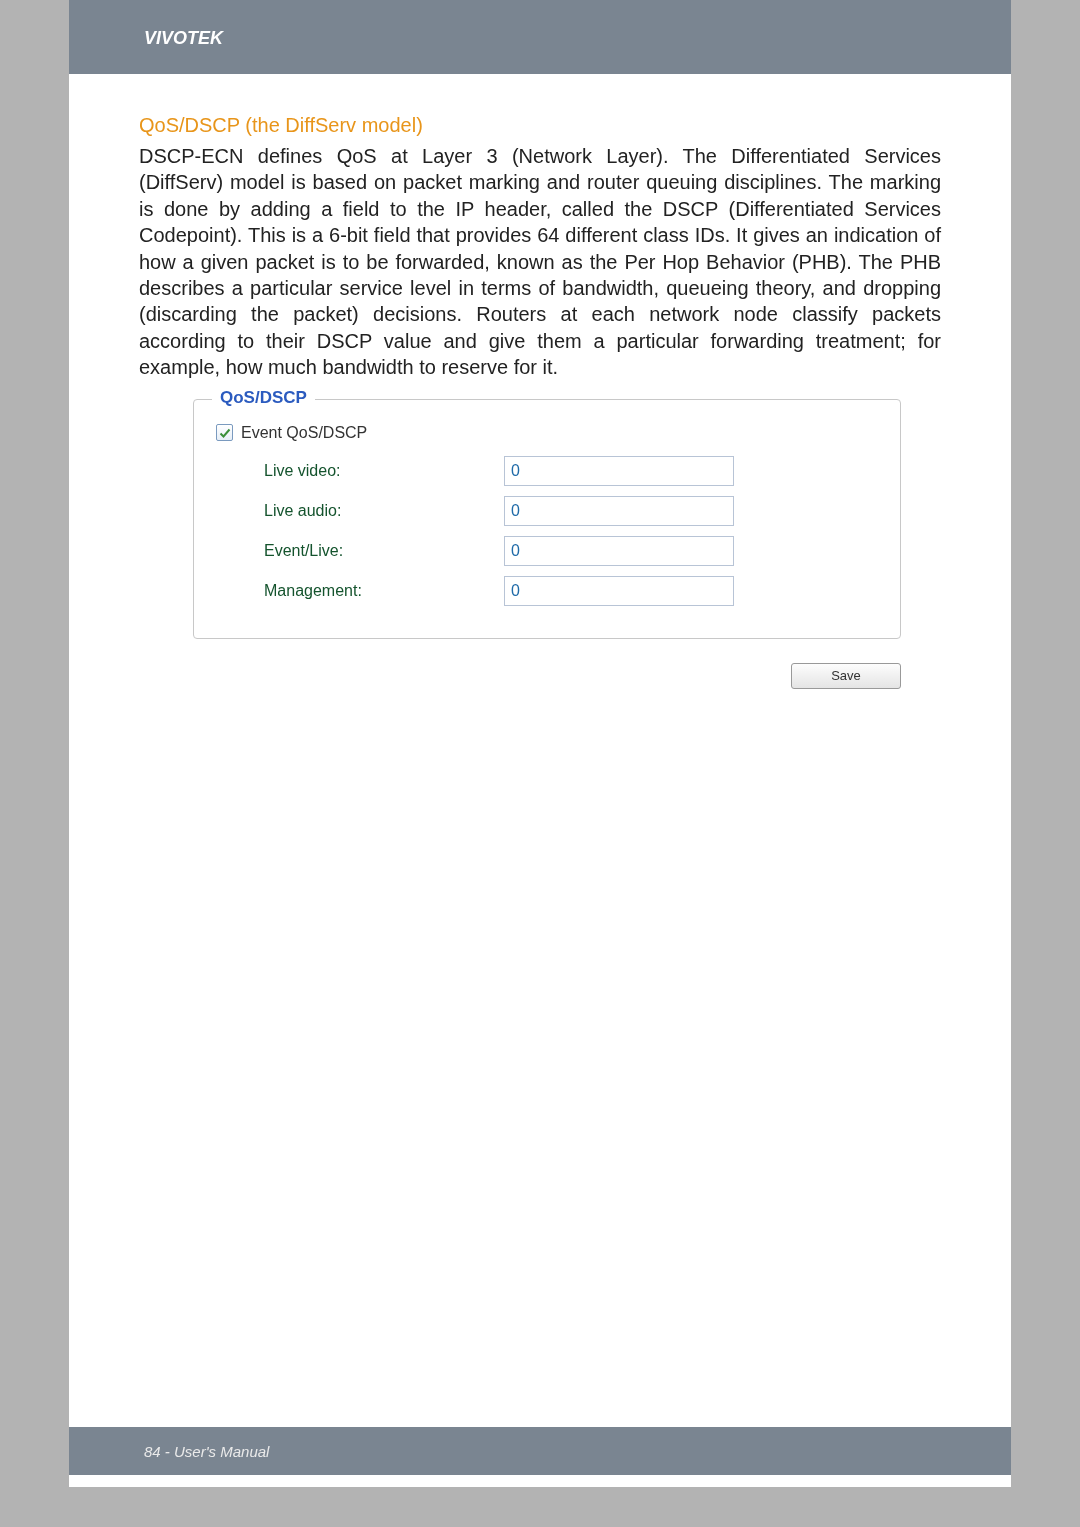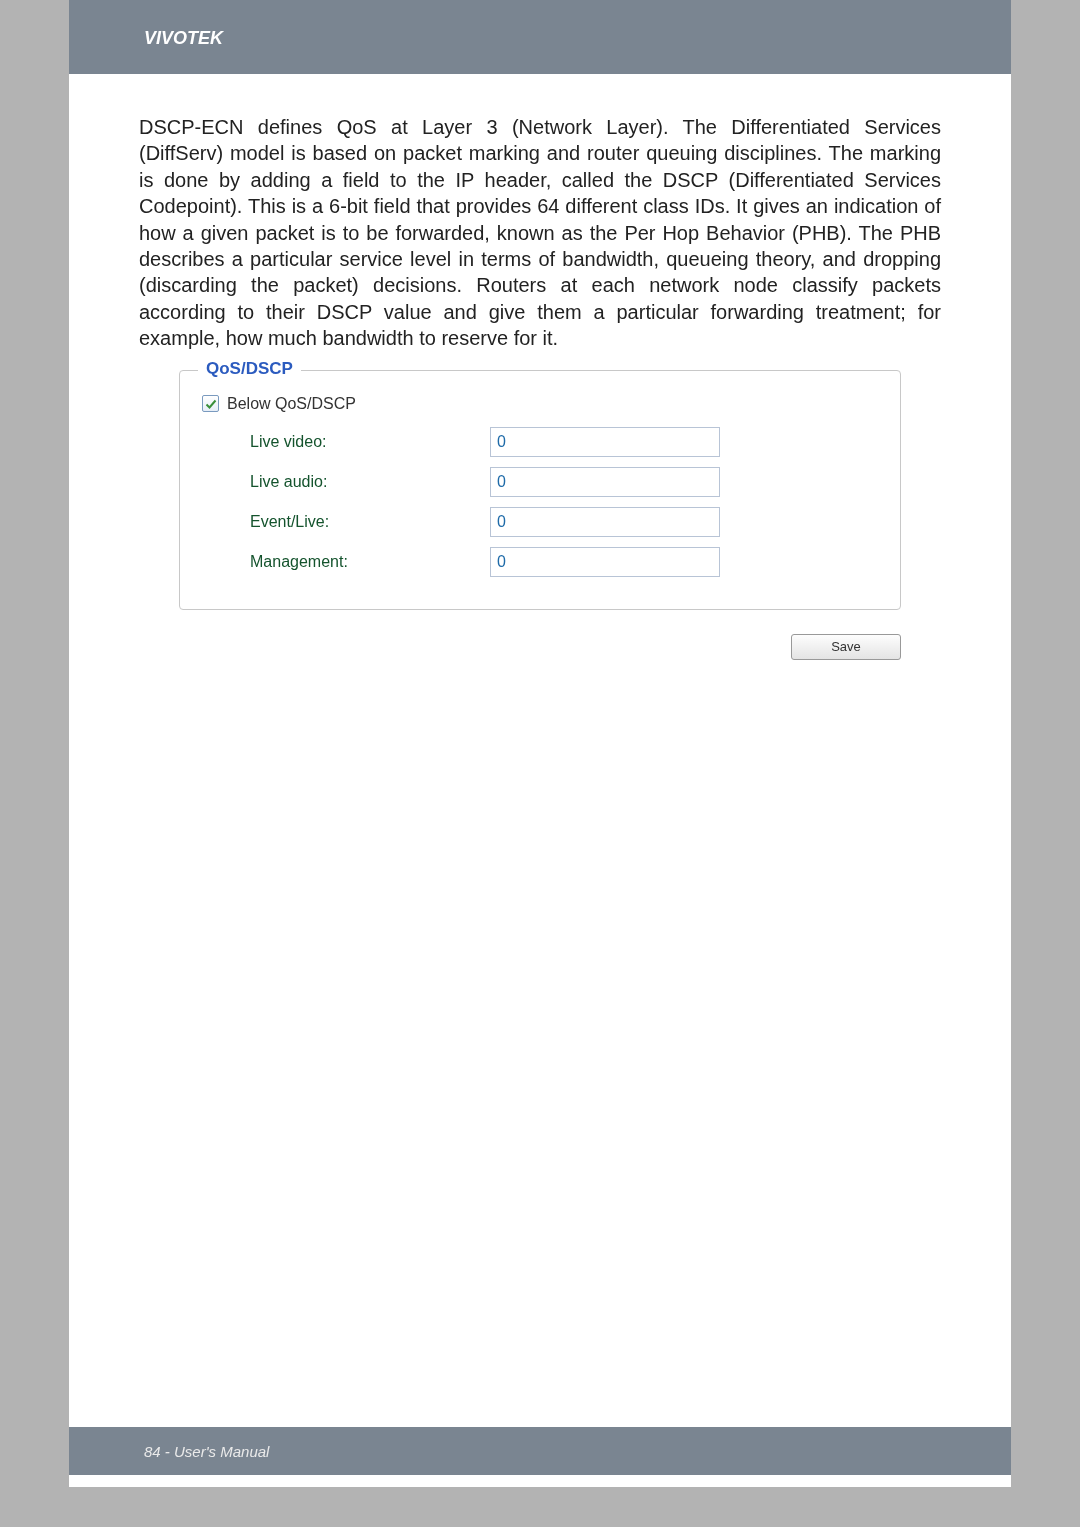--- a/index.html
+++ b/index.html
@@ -43,21 +43,21 @@
     margin-bottom: 6px;
   }
   .body-text {
     font-size: 20px;
     color: #222;
     line-height: 1.32;
     text-align: justify;
     margin-bottom: 18px;
   }
   .fieldset-area {
-    margin: 6px 40px 0 40px;
+    margin: 6px 40px 0 54px;
     border: 1px solid #c8c8c8;
     border-radius: 4px;
     padding: 14px 22px 22px 22px;
     position: relative;
   }
   .fieldset-legend {
     position: absolute;
     top: -12px;
     left: 18px;
     background: #ffffff;
@@ -147,34 +147,35 @@
 <body>
 
 <div class="page-container">
 
   <div class="header-band">
     <span class="header-text">VIVOTEK</span>
   </div>
 
   <div class="content">
 
+    <div class="section-heading">QoS/DSCP (the DiffServ model)</div>
 
     <p class="body-text">DSCP-ECN defines QoS at Layer 3 (Network Layer). The Differentiated Services (DiffServ) model is based on packet marking and router queuing disciplines. The marking is done by adding a field to the IP header, called the DSCP (Differentiated Services Codepoint). This is a 6-bit field that provides 64 different class IDs. It gives an indication of how a given packet is to be forwarded, known as the Per Hop Behavior (PHB). The PHB describes a particular service level in terms of bandwidth, queueing theory, and dropping (discarding the packet) decisions. Routers at each network node classify packets according to their DSCP value and give them a particular forwarding treatment; for example, how much bandwidth to reserve for it.</p>
 
 
     <div class="fieldset-area">
       <span class="fieldset-legend">QoS/DSCP</span>
 
       <div class="checkbox-row">
         <span class="checkbox-box">
           <svg viewBox="0 0 12 12">
             <polyline points="1.5,6.5 4.5,9.5 10.5,2.5" fill="none" stroke="#3a8f3a" stroke-width="2"></polyline>
           </svg>
         </span>
-        <span class="checkbox-label">Below QoS/DSCP</span>
+        <span class="checkbox-label">Event QoS/DSCP</span>
       </div>
 
       <div class="field-row">
         <span class="field-label">Live video:</span>
         <span class="field-input">0</span>
       </div>
 
       <div class="field-row">
         <span class="field-label">Live audio:</span>
         <span class="field-input">0</span>

